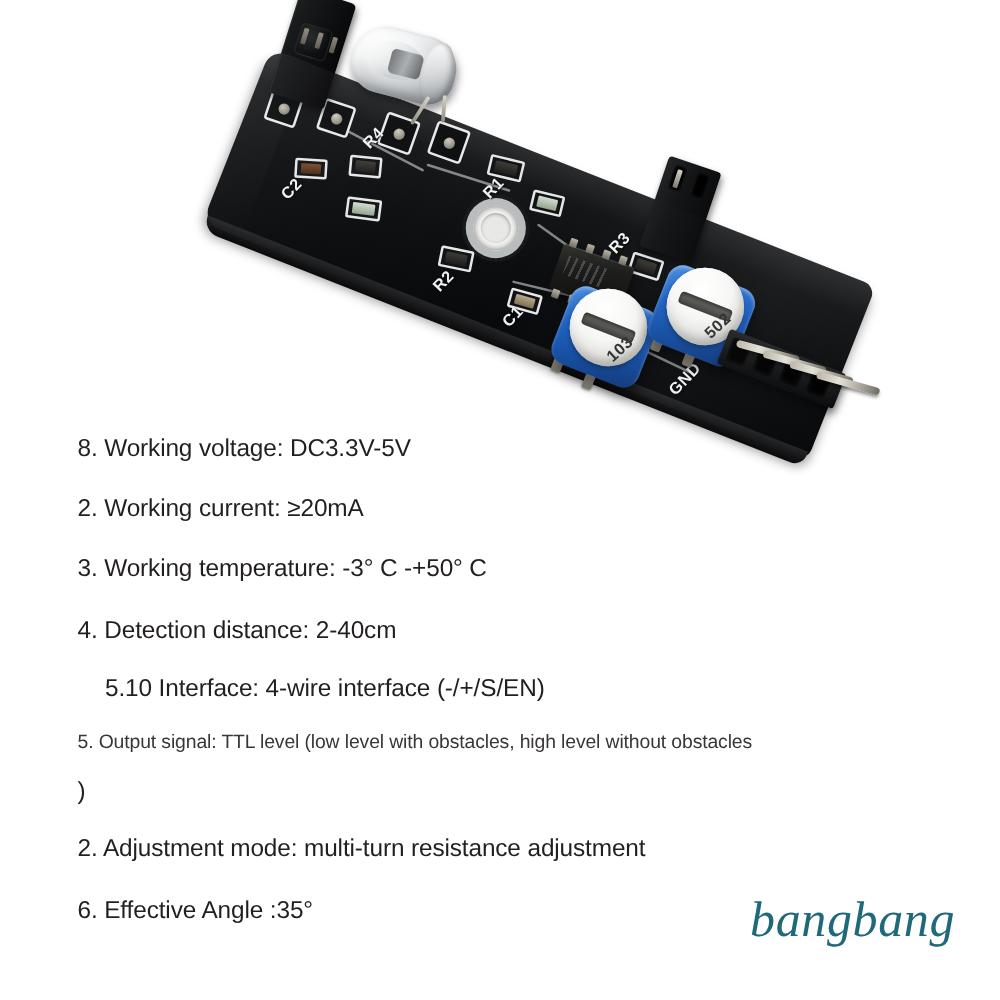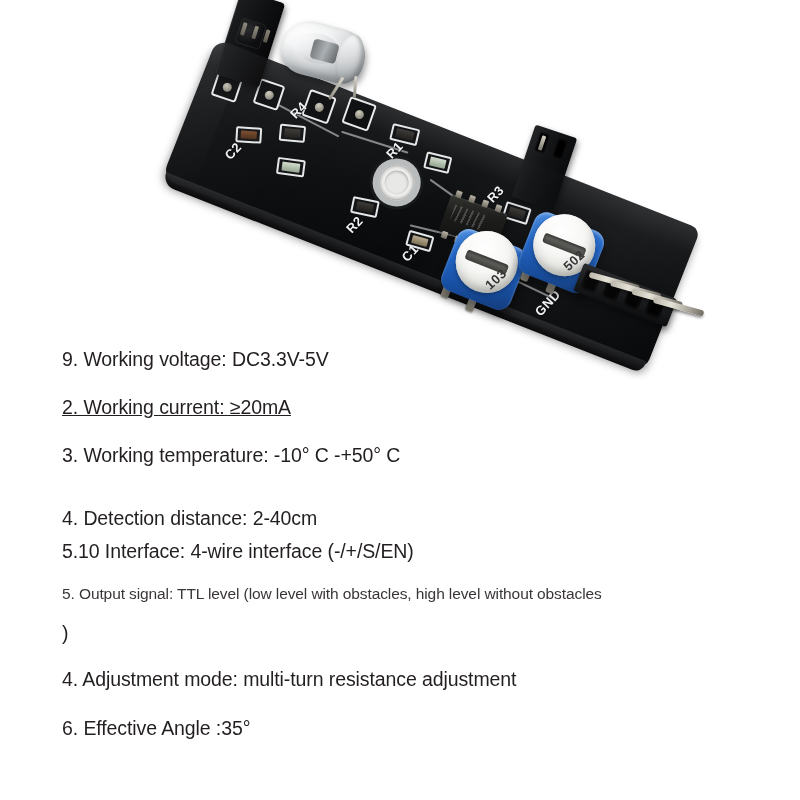--- a/index.html
+++ b/index.html
@@ -609,25 +609,26 @@
         <div class="pin p2"></div>
         <div class="pin p3"></div>
         <div class="pin p4"></div>
       </div>
 
       <div class="board-sheen"></div>
     </div>
   </div>
 
   <div id="specs">
-    <div class="spec-line" style="top:18px;">9. Working voltage: DC3.3V-5V</div>
-    <div class="spec-line" style="top:66px;text-decoration:underline;">2. Working current: ≥20mA</div>
-    <div class="spec-line" style="top:114px;">3. Working temperature: -10° C -+50° C</div>
-    <div class="spec-line" style="top:177px;">4. Detection distance: 2-40cm</div>
-    <div class="spec-line" style="top:210px;">5.10 Interface: 4-wire interface (-/+/S/EN)</div>
+    <div class="spec-line" style="top:18px;">8. Working voltage: DC3.3V-5V</div>
+    <div class="spec-line" style="top:66px;">2. Working current: ≥20mA</div>
+    <div class="spec-line" style="top:114px;">3. Working temperature: -3° C -+50° C</div>
+    <div class="spec-line" style="top:163px;">4. Detection distance: 2-40cm</div>
+    <div class="spec-line" style="top:210px;margin-left:22px;">5.10 Interface: 4-wire interface (-/+/S/EN)</div>
     <div class="spec-line small" style="top:255px;">5. Output signal: TTL level (low level with obstacles, high level without obstacles</div>
     <div class="spec-line" style="top:292px;">)</div>
-    <div class="spec-line" style="top:338px;">4. Adjustment mode: multi-turn resistance adjustment</div>
+    <div class="spec-line" style="top:338px;">2. Adjustment mode: multi-turn resistance adjustment</div>
     <div class="spec-line" style="top:387px;">6. Effective Angle :35°</div>
   </div>
 
+  <div id="watermark">bangbang</div>
 
 </div>
 
 </body></html>

